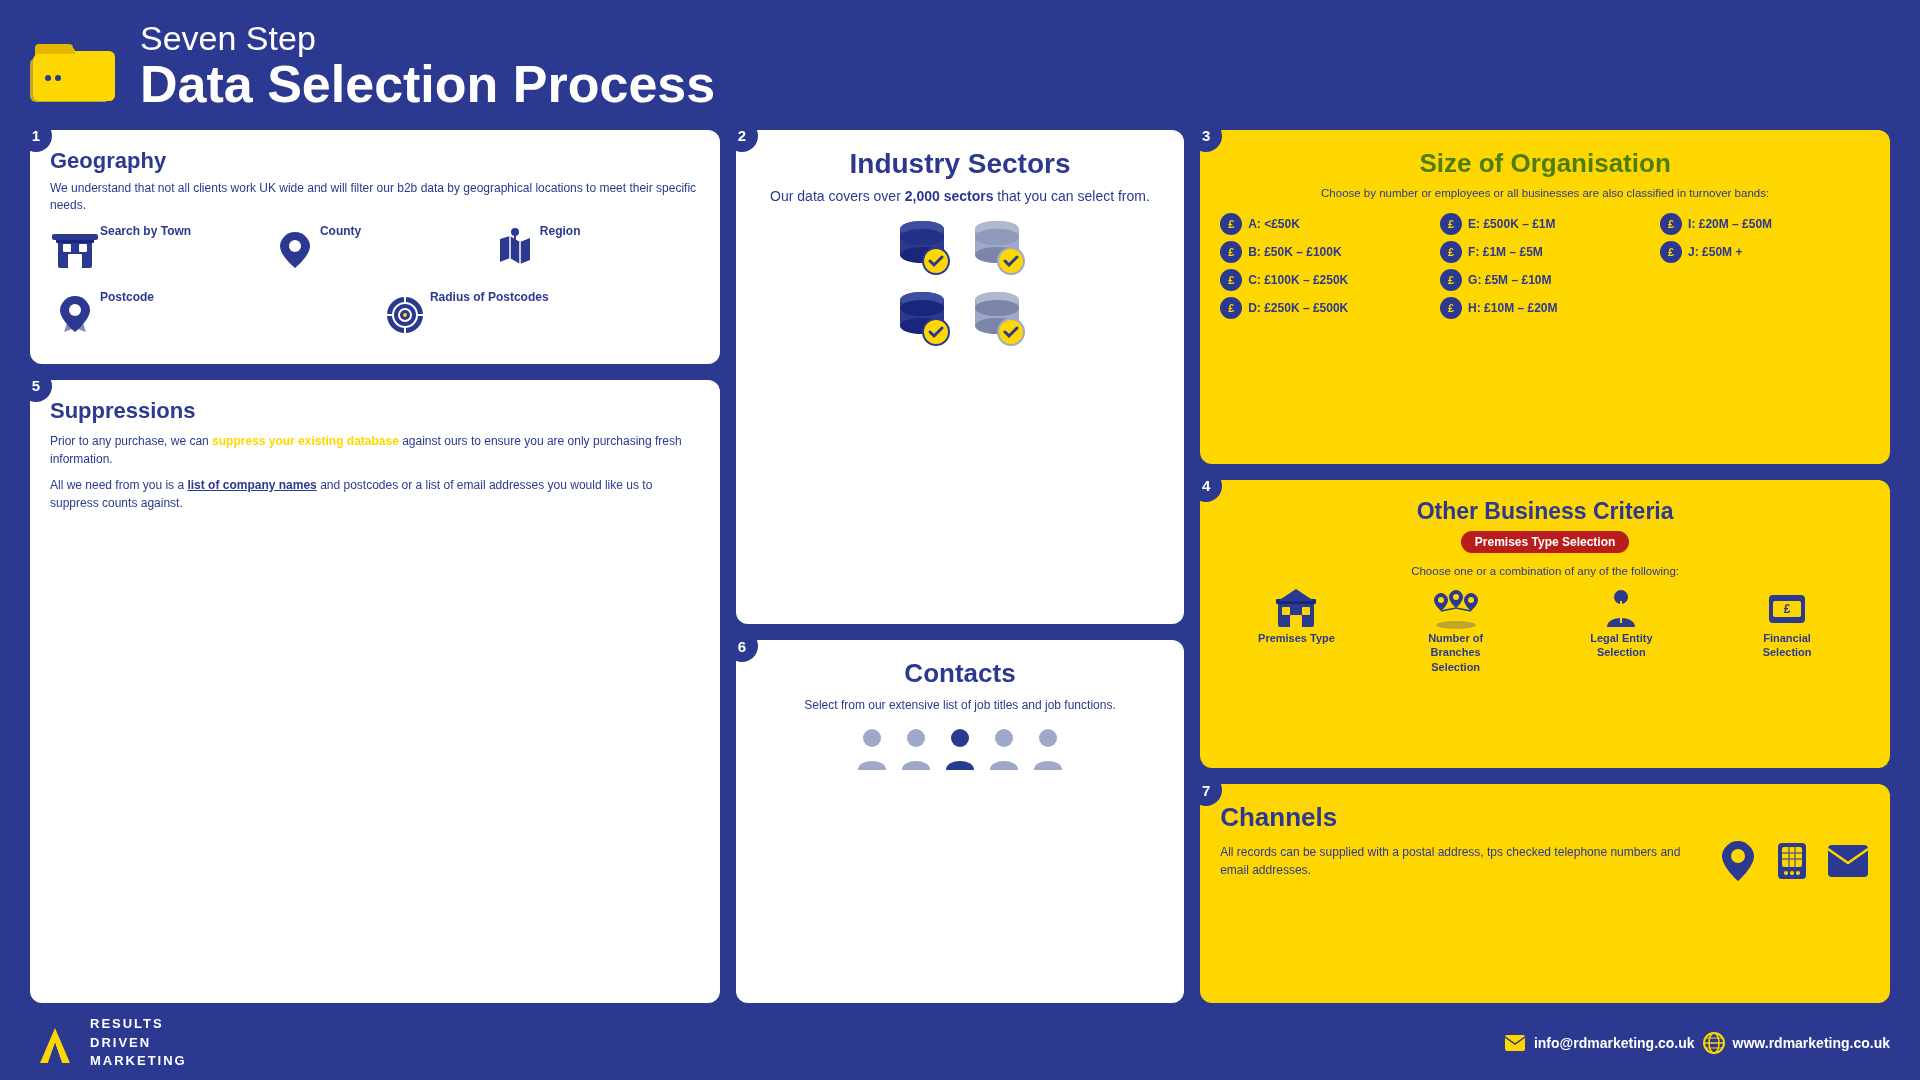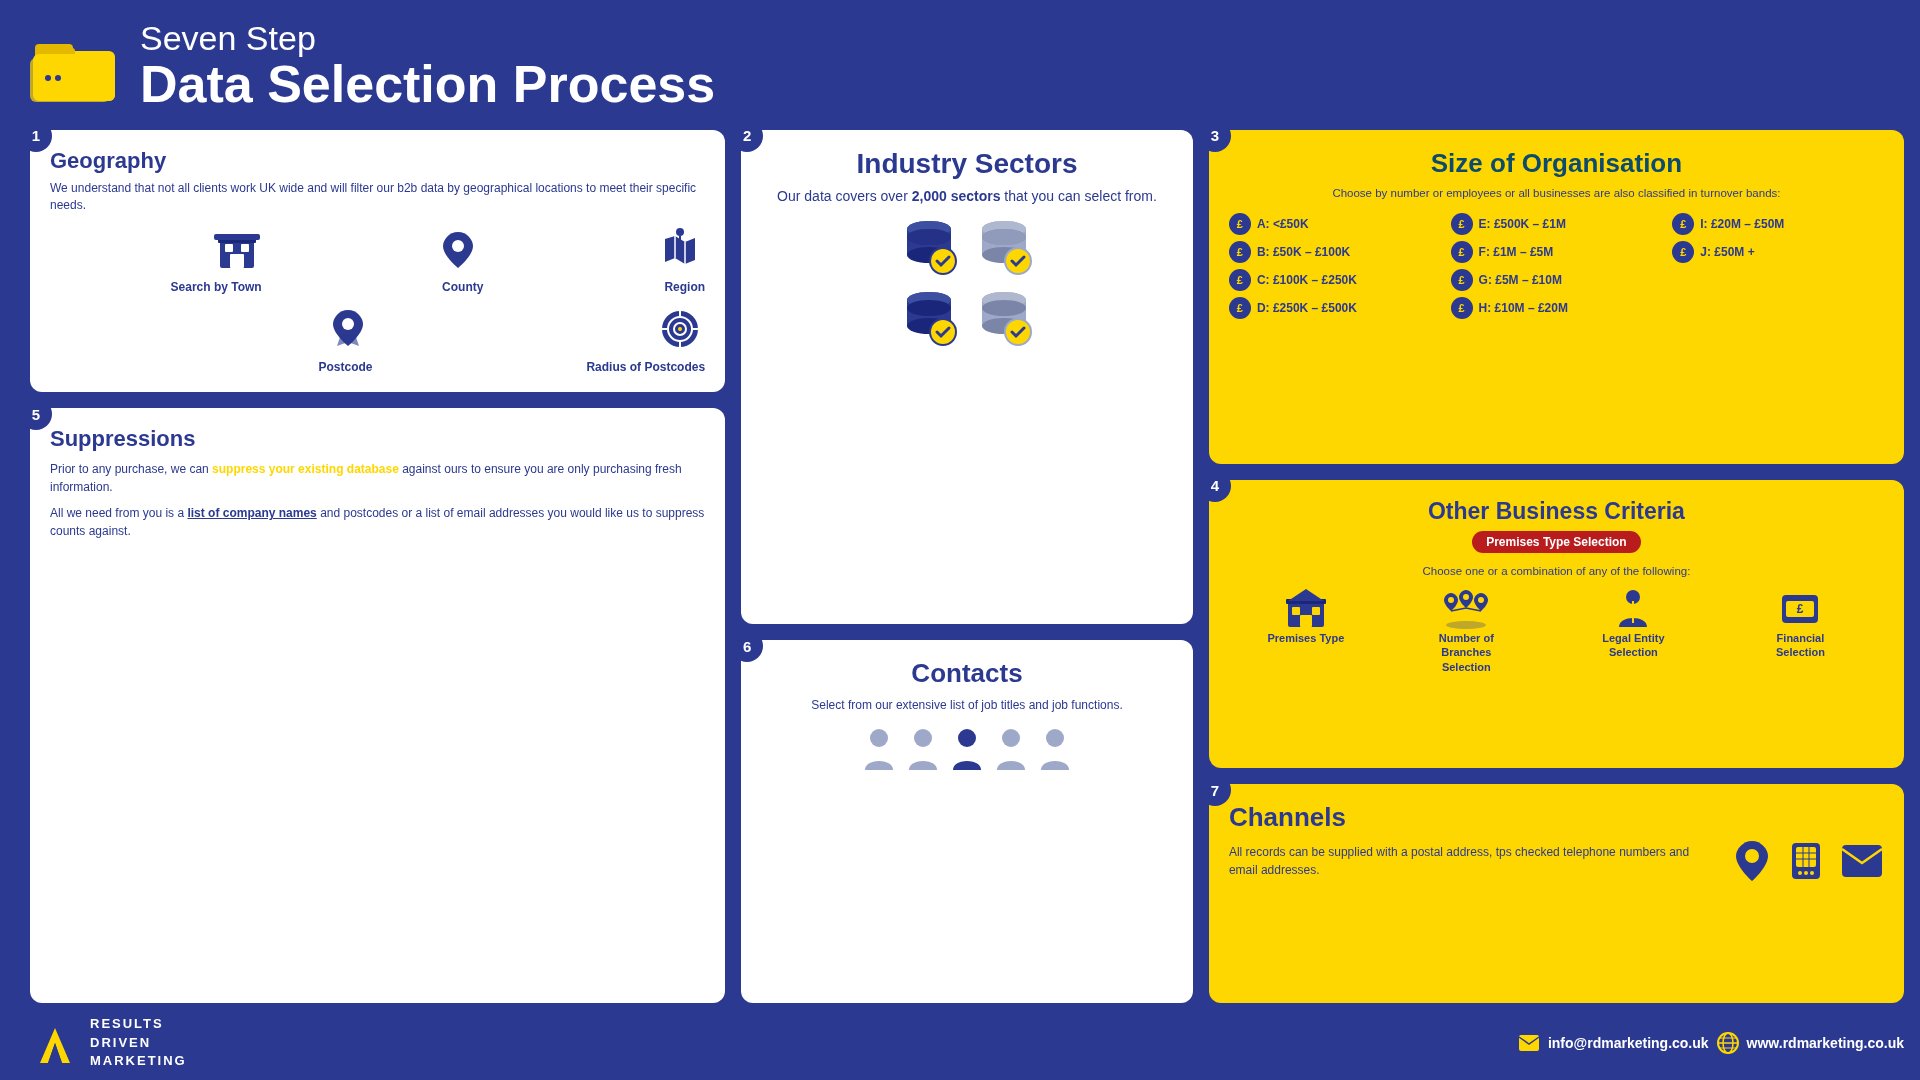--- a/index.html
+++ b/index.html
@@ -10,21 +10,21 @@
       font-family: 'Arial', sans-serif;
       overflow: hidden;
       position: relative;
     }
 
     .main-container {
       width: 1920px;
       height: 1080px;
       display: flex;
       flex-direction: column;
-      padding: 20px 16px 10px 30px;
+      padding: 20px 30px 10px 30px;
     }
 
     
     .header {
       display: flex;
       align-items: center;
       margin-bottom: 18px;
     }
 
     .header-icon {
@@ -131,22 +131,22 @@
 
     .geo-icons-row2 {
       display: grid;
       grid-template-columns: repeat(2, 1fr);
       gap: 10px;
       margin-top: 10px;
     }
 
     .geo-item {
       display: flex;
-      flex-direction: column;
-      align-items: flex-end;
+      flex-direction: row;
+      align-items: flex-start;
       text-align: center;
     }
 
     .geo-icon {
       width: 50px;
       height: 50px;
       margin-bottom: 6px;
     }
 
     .geo-label {
@@ -164,21 +164,21 @@
       text-align: center;
       margin-bottom: 8px;
     }
 
     .sector-highlight strong {
       font-weight: 900;
     }
 
     
     .org-size-title {
-      color: #0c4a6e;
+      color: #4d7c0f;
       font-size: 26px;
       font-weight: 900;
       text-align: center;
       margin-bottom: 6px;
     }
 
     .org-size-sub {
       color: #2B3990;
       font-size: 11.5px;
       text-align: center;

